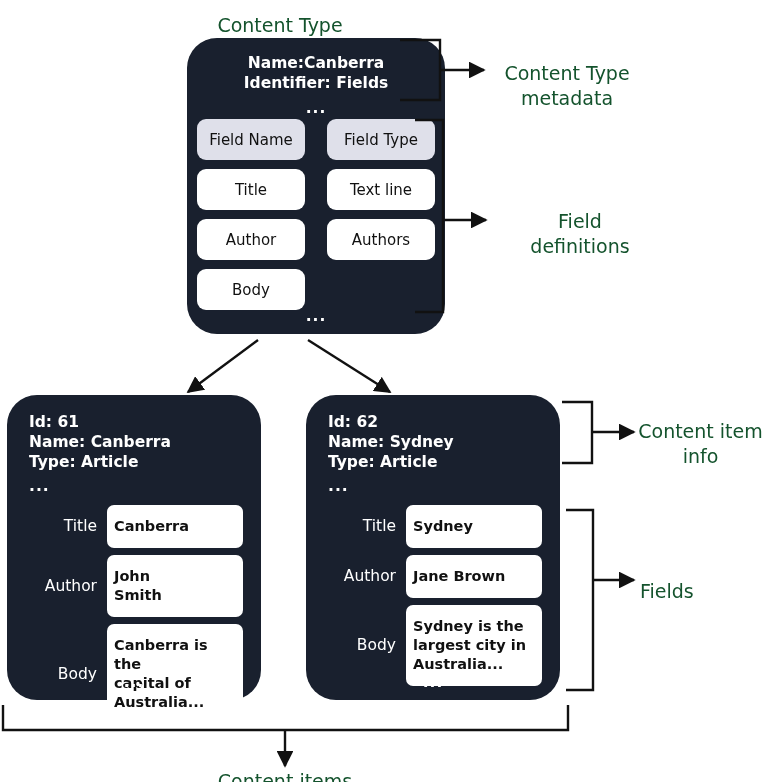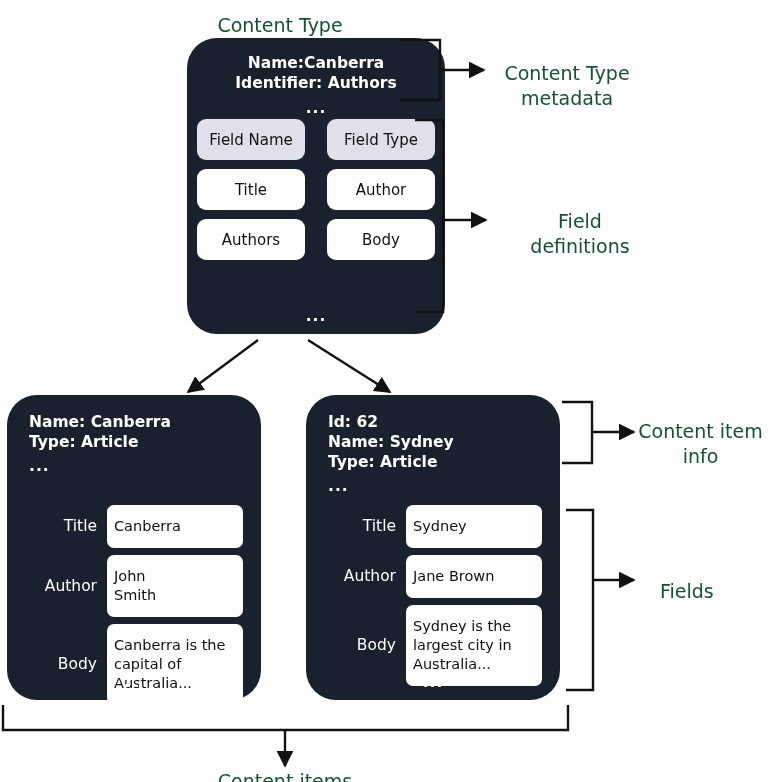--- a/index.html
+++ b/index.html
@@ -96,20 +96,21 @@
   }
   .field-value {
     width: 136px;
     background: #ffffff;
     border-radius: 7px;
     color: #111111;
     font-size: 14.5px;
     line-height: 19px;
     padding: 12px 7px;
     white-space: pre-line;
+    font-weight: bold;
   }
   .field-value.h1 { min-height: 36px; display: flex; align-items: center; }
   .item-foot {
     position: absolute; left: 0; bottom: 9px; width: 100%;
     text-align: center;
   }
 
   
   .svg-layer {
     position: absolute; left: 0; top: 0;
@@ -121,43 +122,45 @@
 <body>
 
 <div id="stage">
 
   <div class="caption" style="left:180px; top:2px; width:200px;">Content Type</div>
 
   <div class="card" id="ct-card">
 
     <div id="ct-head">
       <div class="card-meta">Name:Canberra</div>
-      <div class="card-meta">Identifier: Authors</div>
+      <div class="card-meta">Identifier: Fields</div>
       <span class="ellipsis">...</span>
     </div>
 
     <div id="ct-grid">
       <div class="chip header">Field Name</div>
       <div class="chip header">Field Type</div>
 
       <div class="chip cell">Title</div>
+      <div class="chip cell">Text line</div>
 
       <div class="chip cell">Author</div>
       <div class="chip cell">Authors</div>
 
       <div class="chip cell">Body</div>
     </div>
 
     <div id="ct-foot">
       <span class="ellipsis">...</span>
     </div>
   </div>
 
   <div class="card item-card" id="item-card-0">
     <div class="item-head">
+      <div class="card-meta">Id: 61</div>
       <div class="card-meta">Name: Canberra</div>
       <div class="card-meta">Type: Article</div>
       <span class="ellipsis">...</span>
     </div>
     <div class="item-fields">
       <div class="field-row">
         <div class="field-label">Title</div>
         <div class="field-value h1">Canberra</div>
       </div>
       <div class="field-row">
@@ -236,17 +239,17 @@
 
   <div class="caption" style="left:472px; top:50px; width:190px;">Content Type
 metadata</div>
 
   <div class="caption" style="left:628px; top:408px; width:145px;">Content item
 info</div>
 
   <div class="caption" style="left:485px; top:198px; width:190px;">Field
 definitions</div>
 
-  <div class="caption" style="left:660px; top:568px; width:100px; text-align:left;">Fields</div>
+  <div class="caption" style="left:640px; top:568px; width:100px; text-align:left;">Fields</div>
 
   <div class="caption" style="left:185px; top:758px; width:200px;">Content items</div>
 
 </div>
 
 </body></html>

